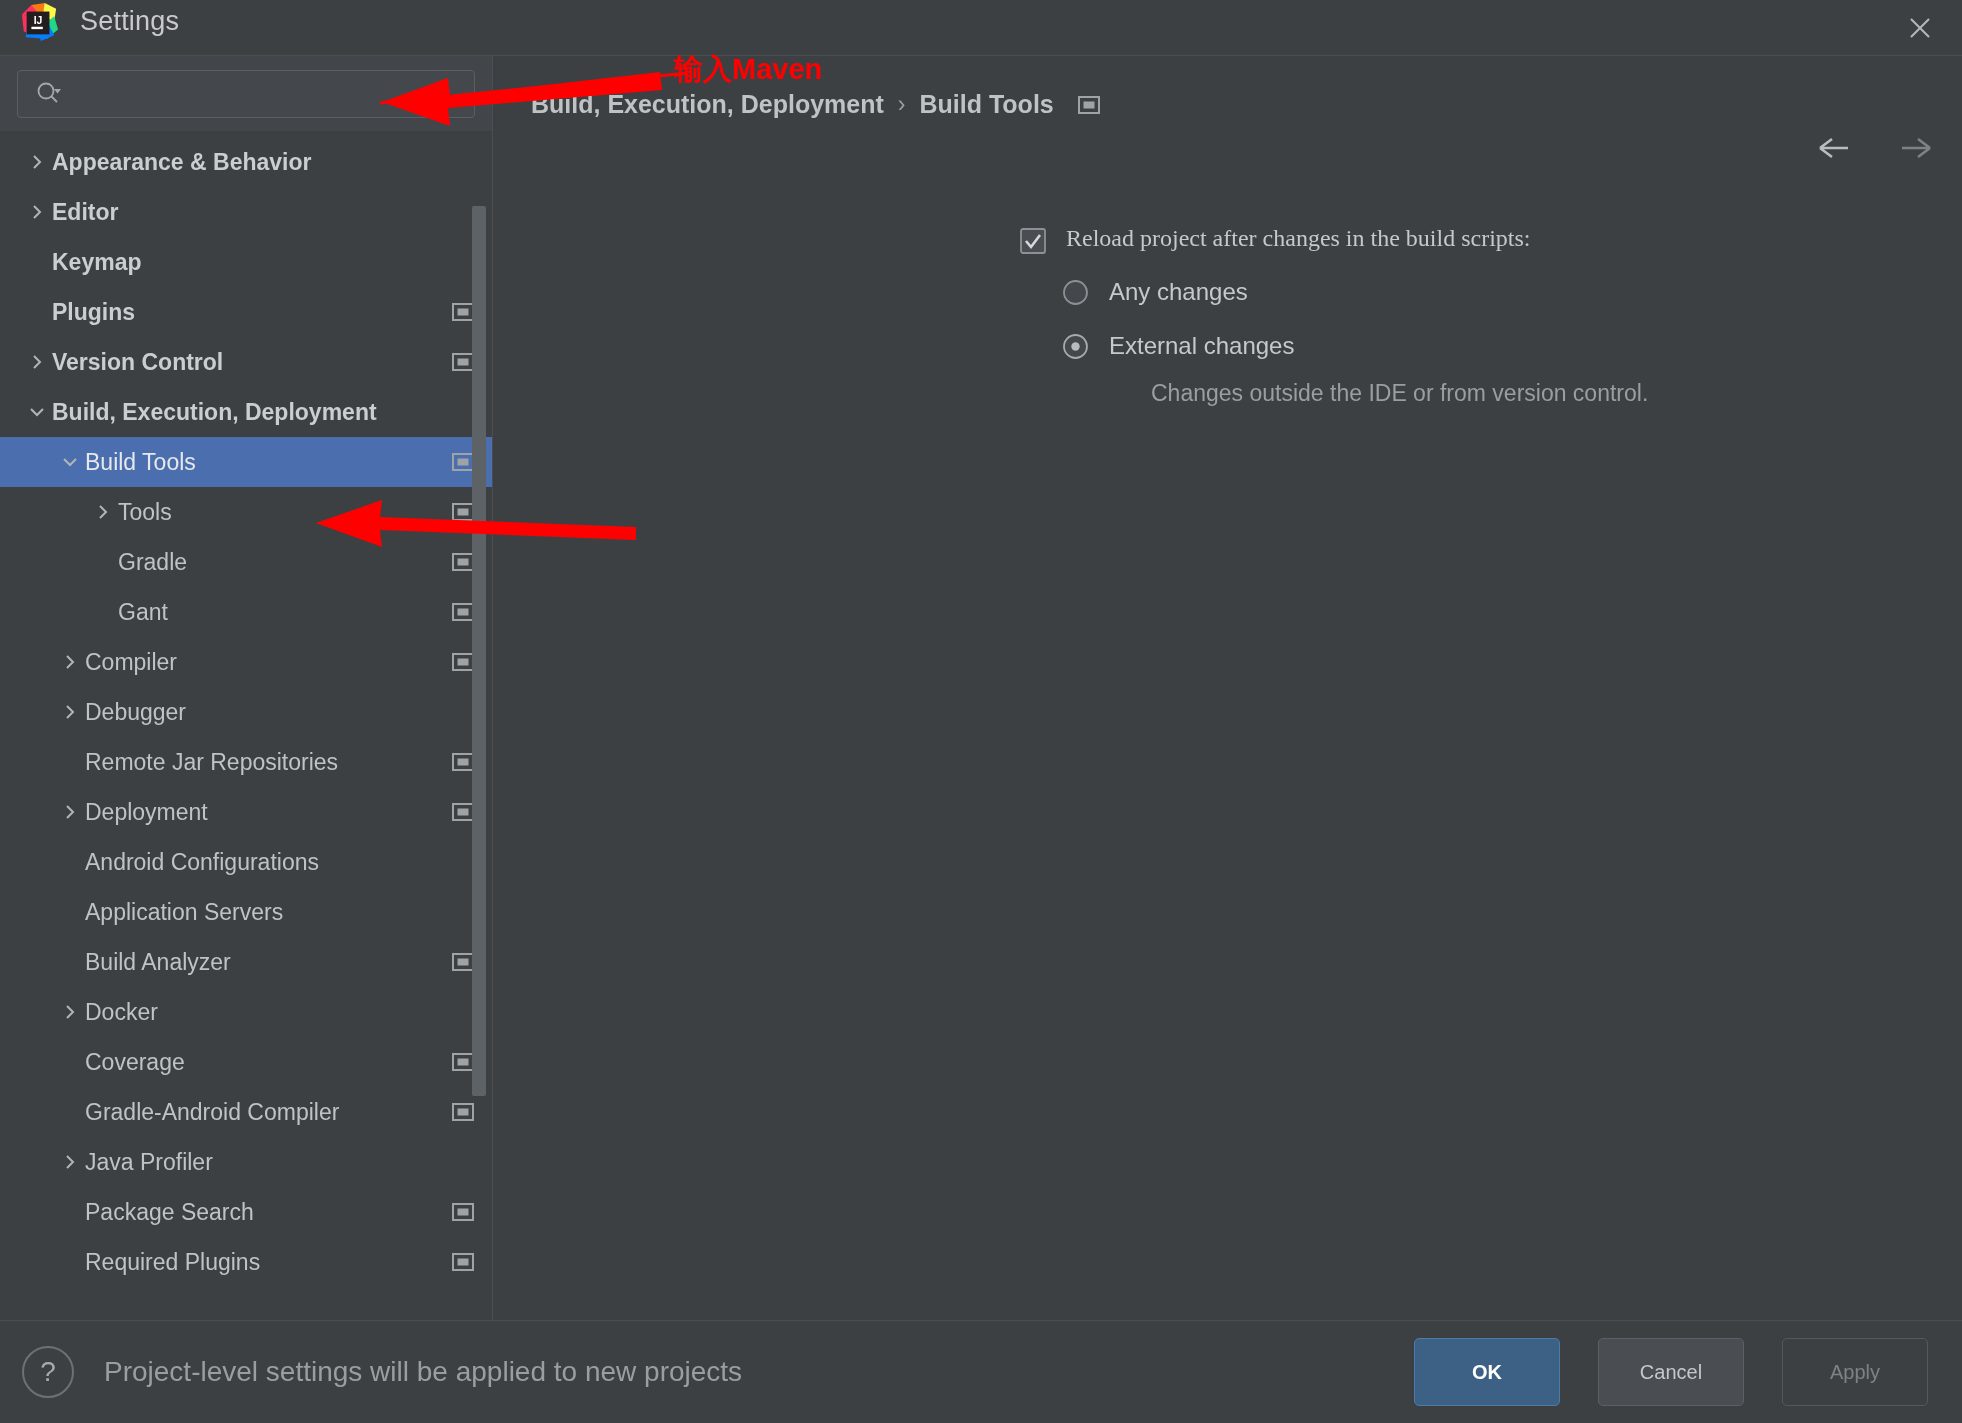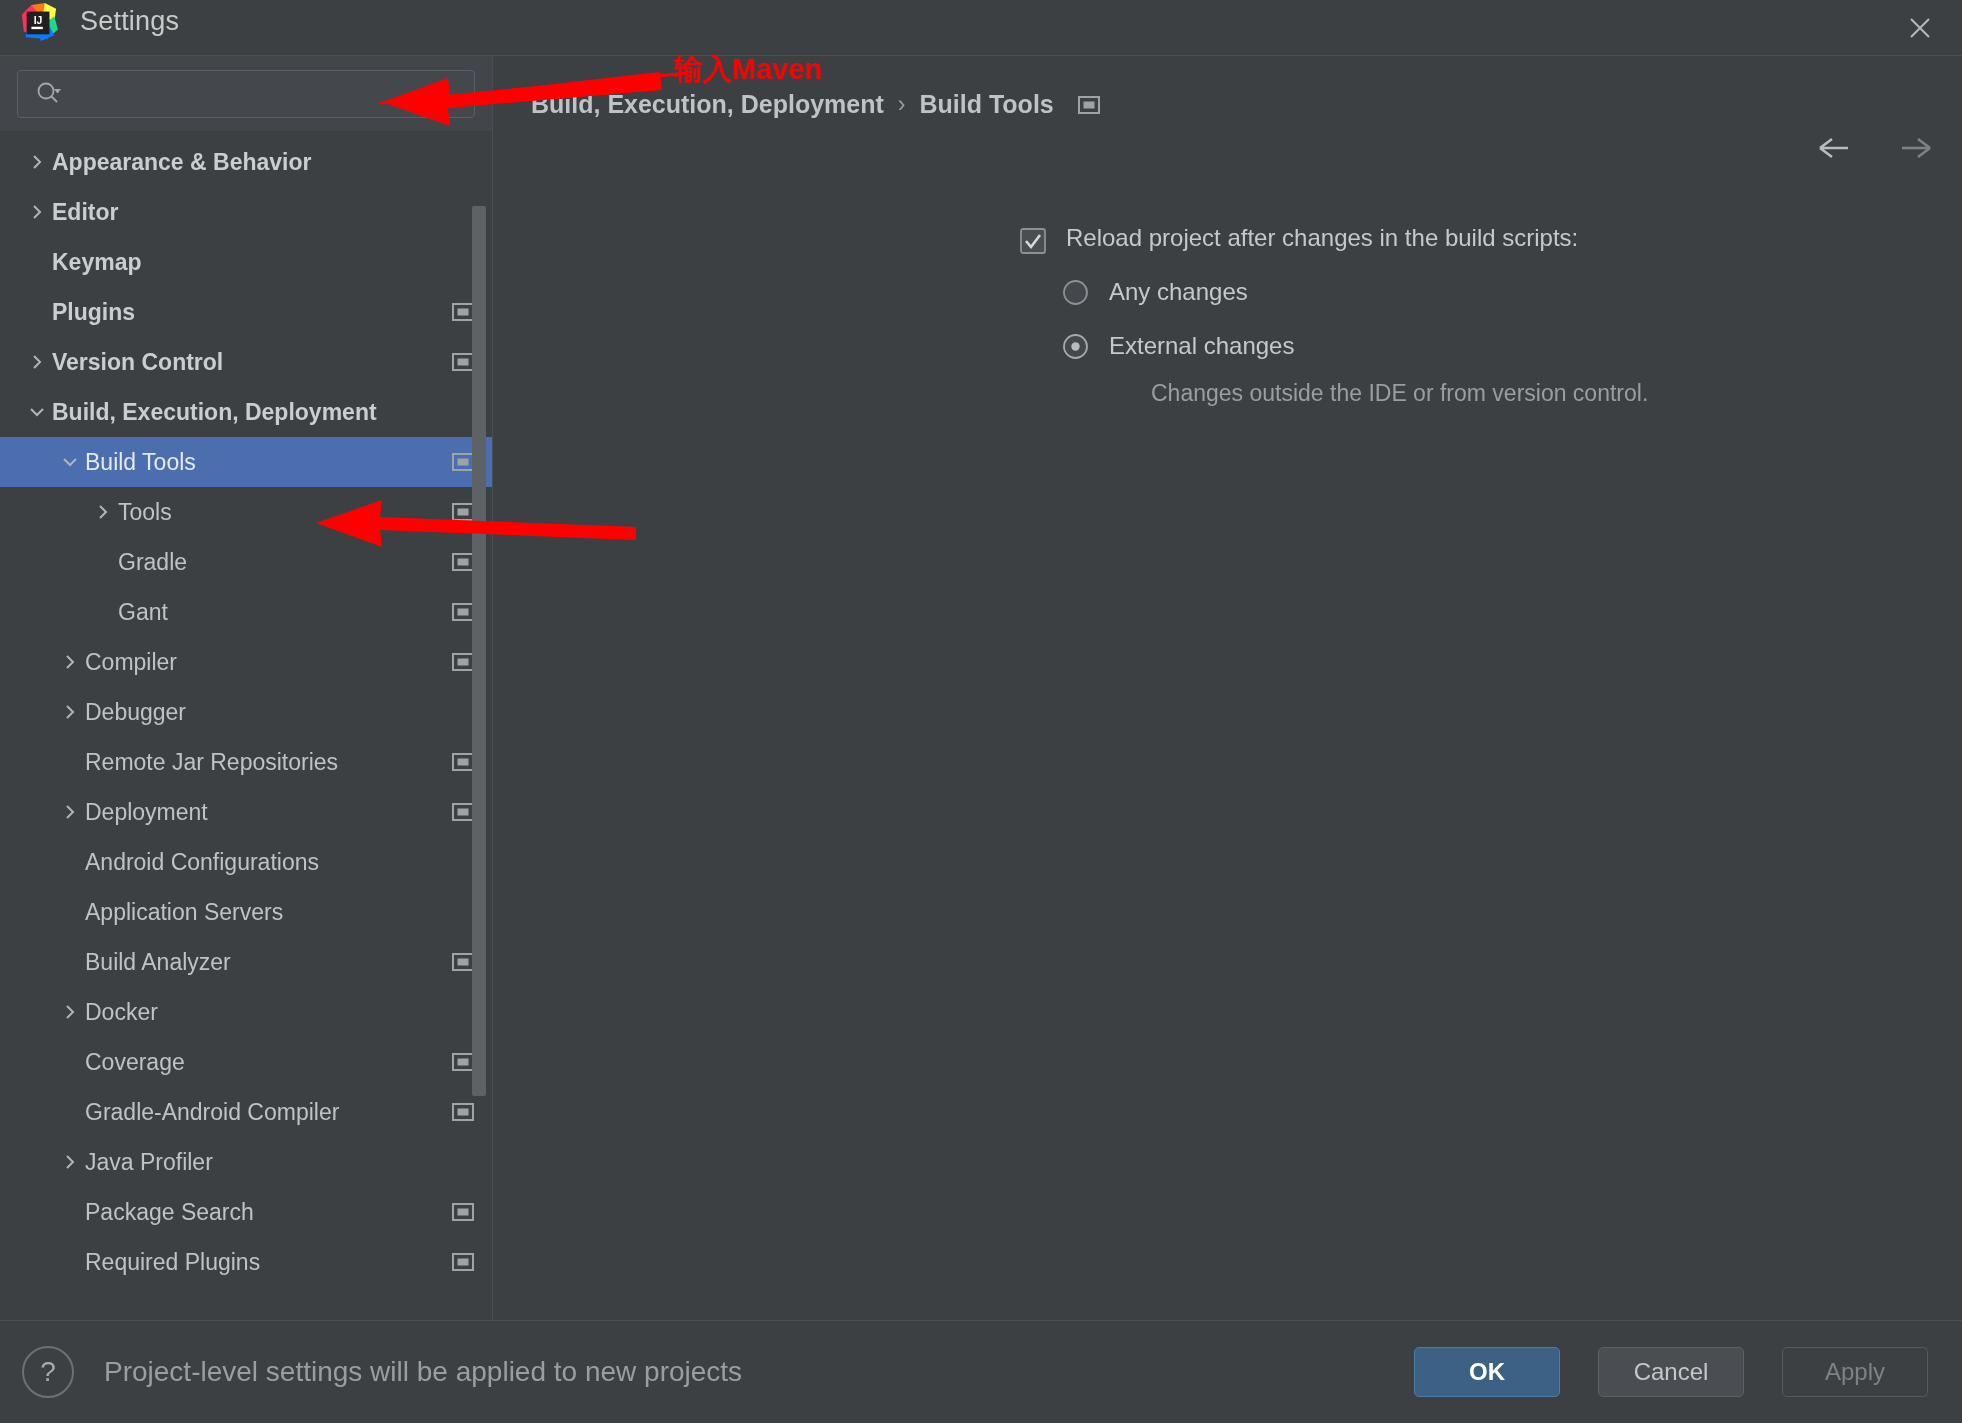--- a/index.html
+++ b/index.html
@@ -192,21 +192,21 @@
     gap: 20px;
     margin-bottom: 24px;
     position: relative;
   }
   .checkbox {
     width: 26px; height: 26px;
     flex: none;
     margin-top: 4px;
   }
   .checkbox svg { display:block; width:26px; height:26px; }
-  .opt-label { font-size: 24px; color: #c6c9cb; line-height: 1.2; }
+  .opt-label { font-size: 24px; color: #c6c9cb; line-height: 1.2; font-family: Liberation Serif, serif; }
 
   .radio-group { margin-left: 42px; }
   .radio-row {
     display: flex;
     align-items: center;
     gap: 20px;
     margin-bottom: 26px;
   }
   .radio { width: 27px; height: 27px; flex: none; }
   .radio svg { display:block; width:27px; height:27px; }
@@ -255,23 +255,23 @@
     flex: none;
   }
   .footer-note {
     font-size: 28px;
     color: #9a9ea1;
     flex: 1;
     padding-left: 10px;
   }
   .btn {
     min-width: 146px;
-    height: 50px;
+    height: 68px;
     border-radius: 5px;
-    font-size: 24px;
+    font-size: 20px;
     display: flex; align-items: center; justify-content: center;
     border: 1px solid #5b6064;
     color: #c5c8ca;
     background: #4a4e52;
     margin-left: 18px;
   }
   .btn.primary {
     background: #3d6185;
     border: 1px solid #4d7ba8;
     color: #ffffff;

